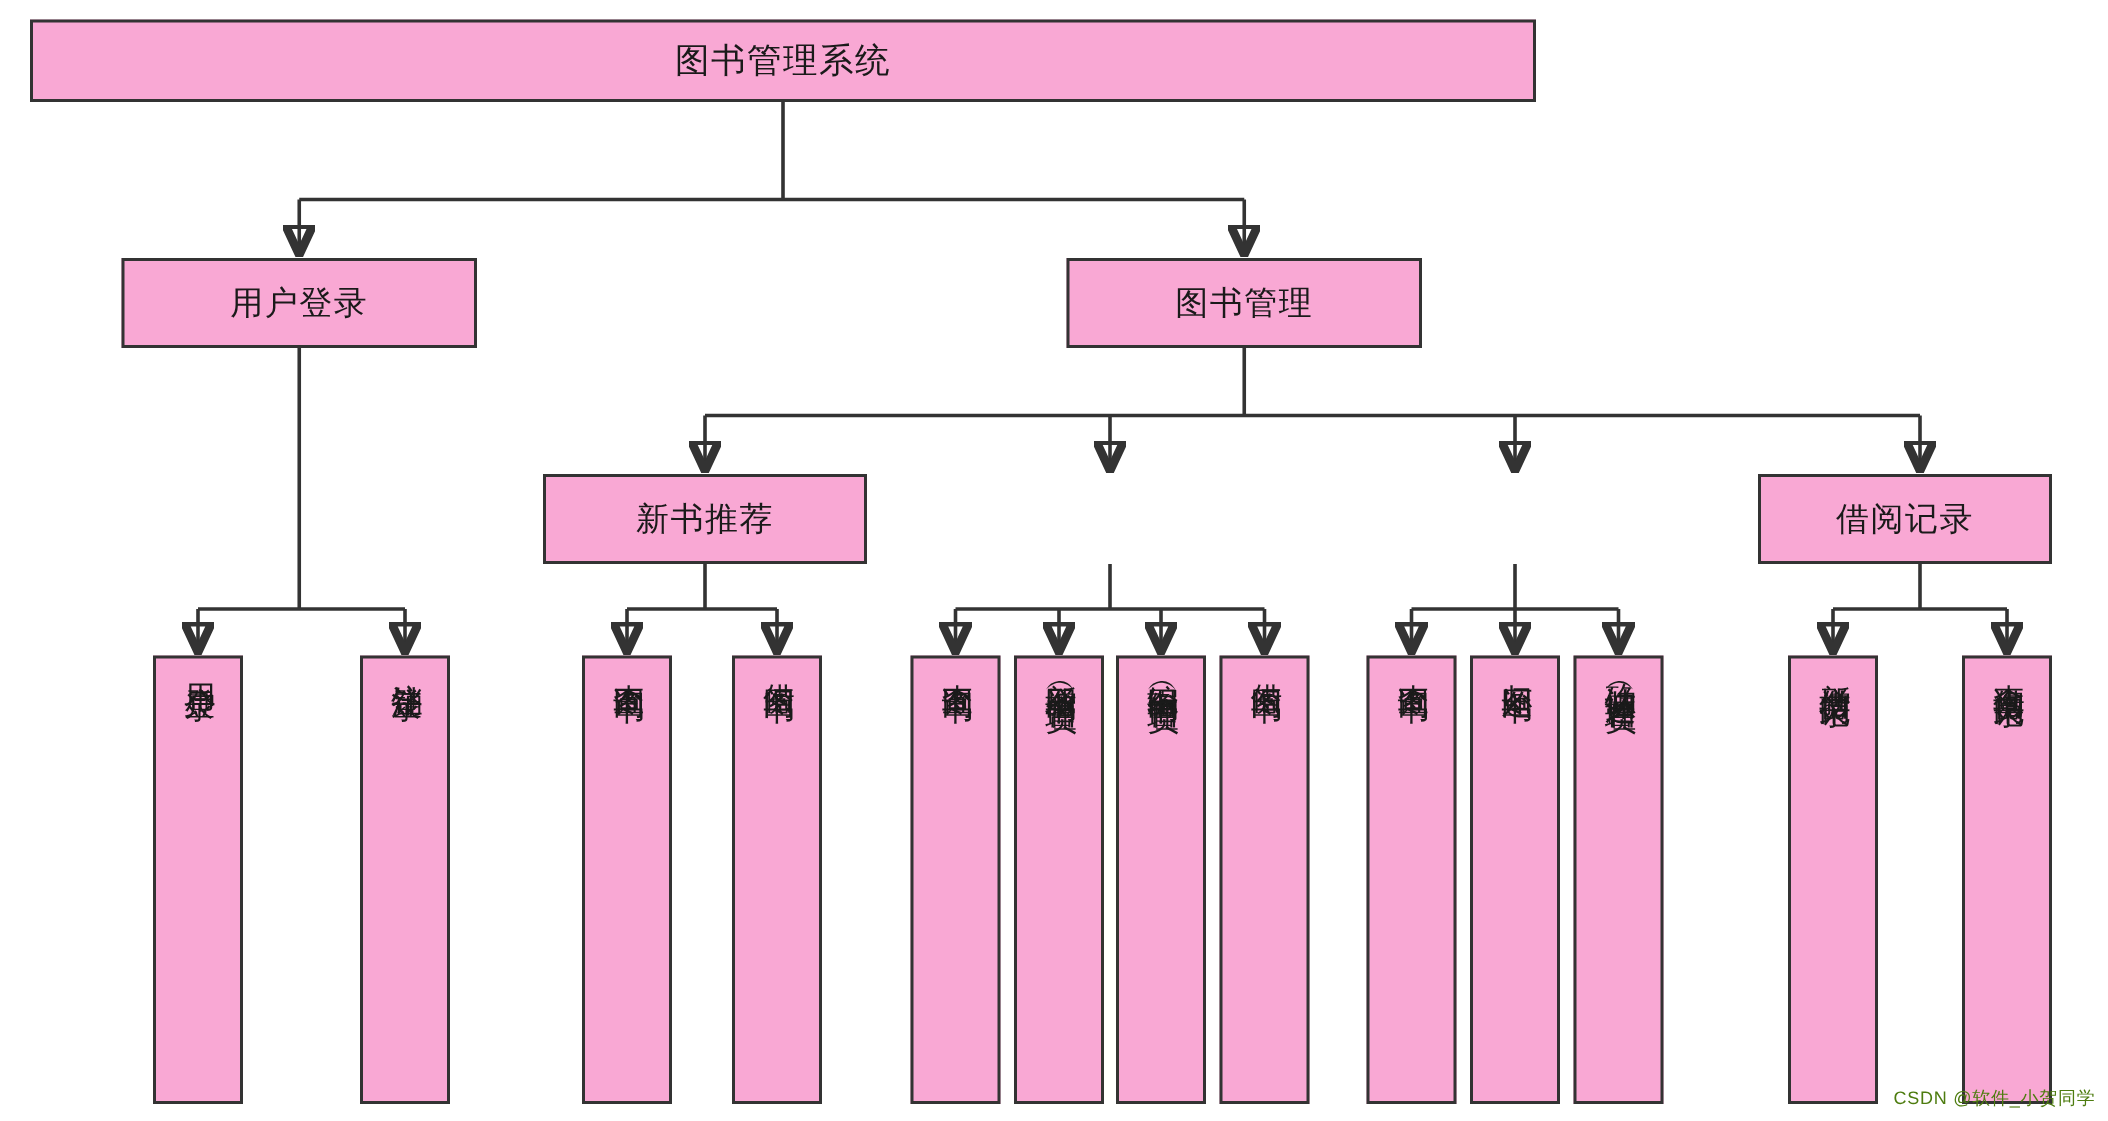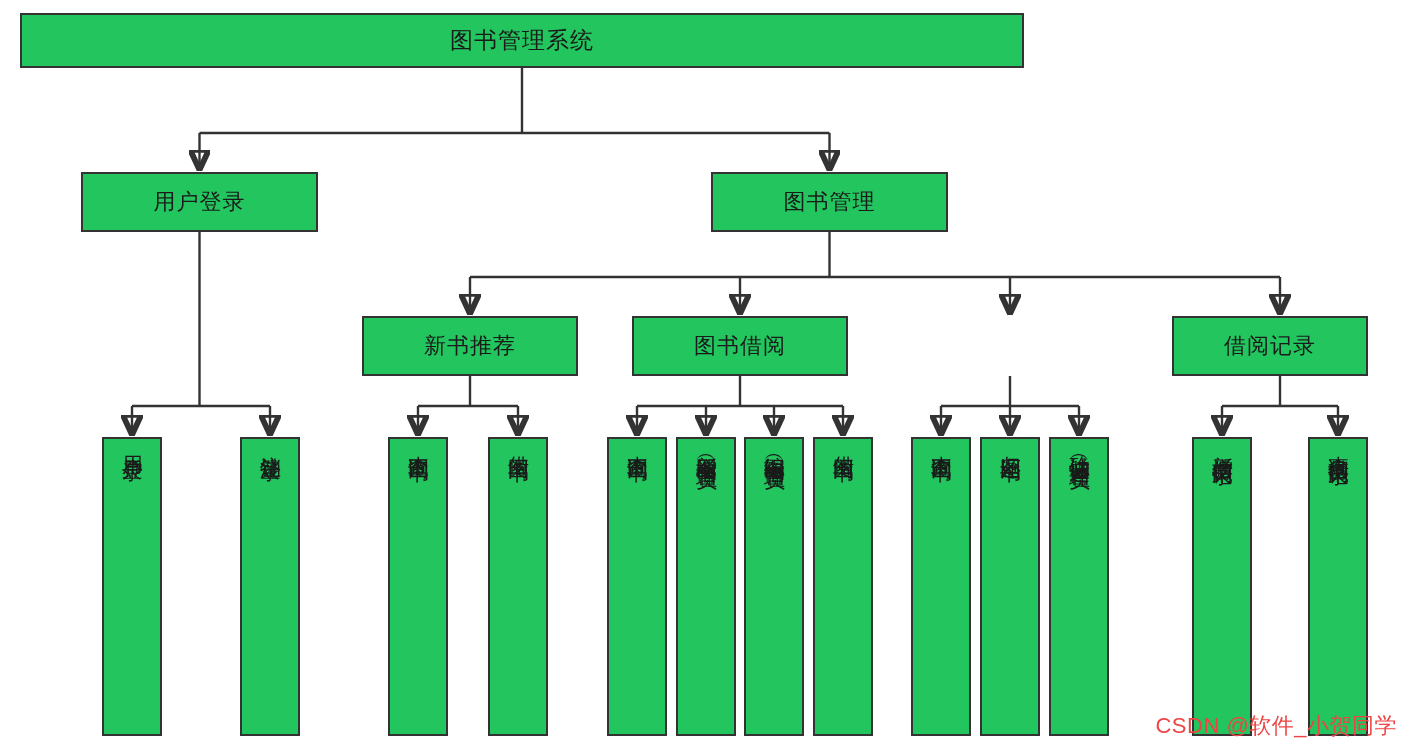--- a/index.html
+++ b/index.html
@@ -15,21 +15,21 @@
     position: relative;
     width: 1405px;
     height: 747px;
     background: #ffffff;
     overflow: hidden;
   }
   
   .node {
     position: absolute;
     box-sizing: border-box;
-    background: #22c55e;
+    background: #f9a8d4;
     border: 2px solid #333333;
     display: flex;
     align-items: center;
     justify-content: center;
     color: #1a1a1a;
   }
   .node .label {
     display: block;
     text-align: center;
     line-height: 1.05;
@@ -68,22 +68,22 @@
   }
   svg.links line, svg.links path {
     stroke: #333333;
     stroke-width: 2.4;
     fill: none;
   }
   .watermark {
     position: absolute;
     right: 8px;
     bottom: 6px;
-    font-size: 22px;
-    color: #ef4444;
+    font-size: 12px;
+    color: #4d7c0f;
     letter-spacing: 0.5px;
     white-space: nowrap;
     user-select: none;
   }
 </style>
 </head>
 <body>
 
 <div id="canvas">
 
@@ -142,23 +142,20 @@
   <div class="node horiz" style="left:81px; top:172px; width:237px; height:60px;">
     <span class="label">用户登录</span>
   </div>
   <div class="node horiz" style="left:362px; top:316px; width:216px; height:60px;">
     <span class="label">新书推荐</span>
   </div>
 
   <div class="node horiz" style="left:711px; top:172px; width:237px; height:60px;">
     <span class="label">图书管理</span>
   </div>
-  <div class="node horiz" style="left:632px; top:316px; width:216px; height:60px;">
-    <span class="label">图书借阅</span>
-  </div>
   <div class="node horiz" style="left:1172px; top:316px; width:196px; height:60px;">
     <span class="label">借阅记录</span>
   </div>
 
   <div class="node vert" style="left:102px; top:437px; width:60px; height:299px;">
     <span class="label">用户登录</span>
   </div>
   <div class="node vert" style="left:240px; top:437px; width:60px; height:299px;">
     <span class="label">注销登录</span>
   </div>

